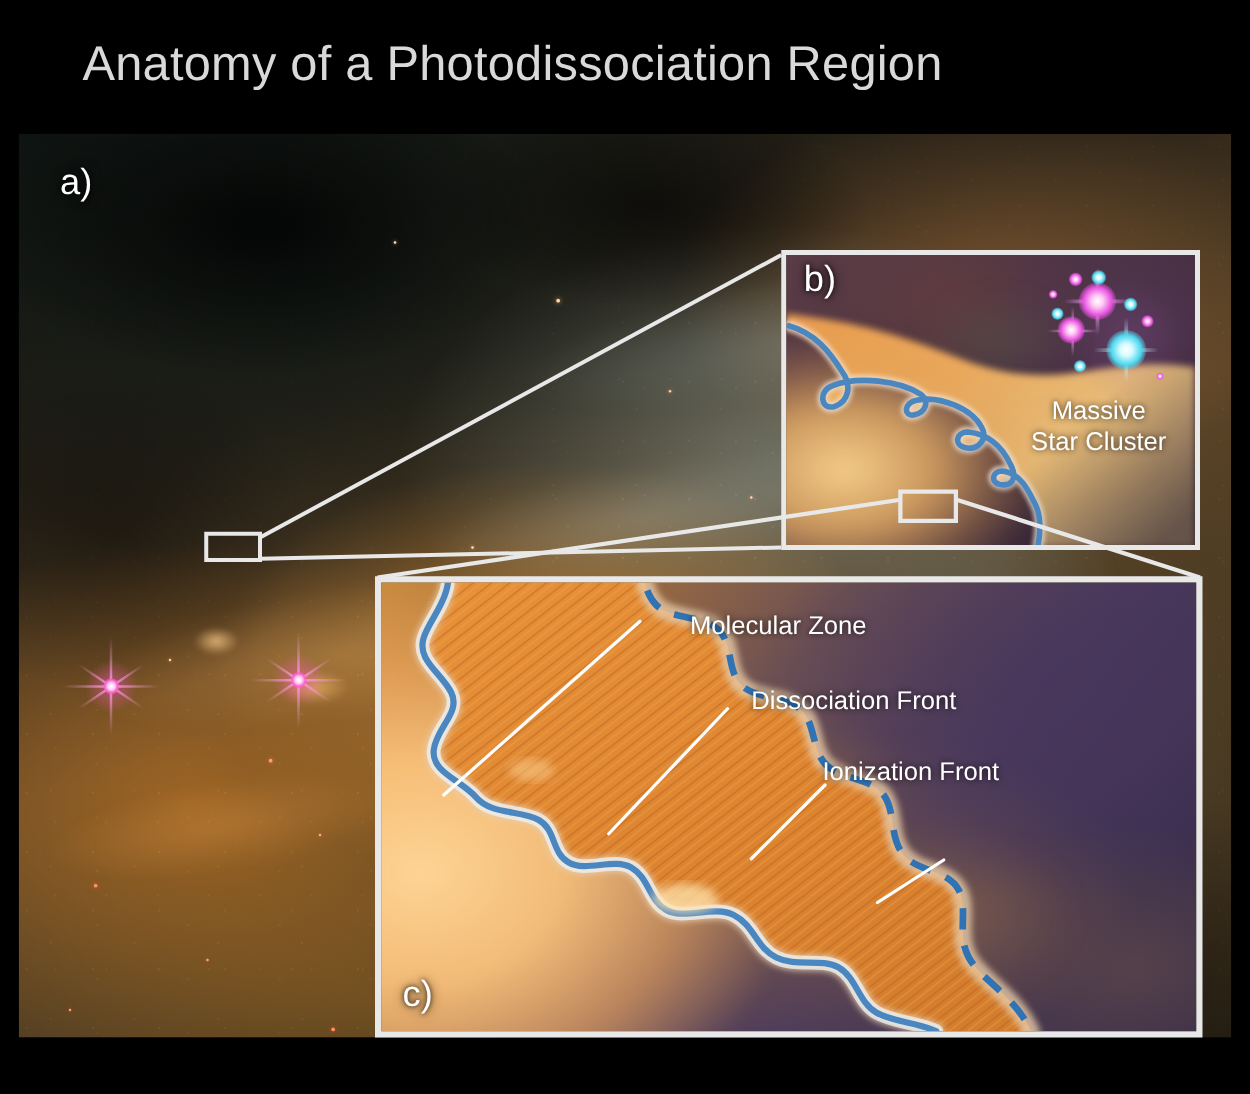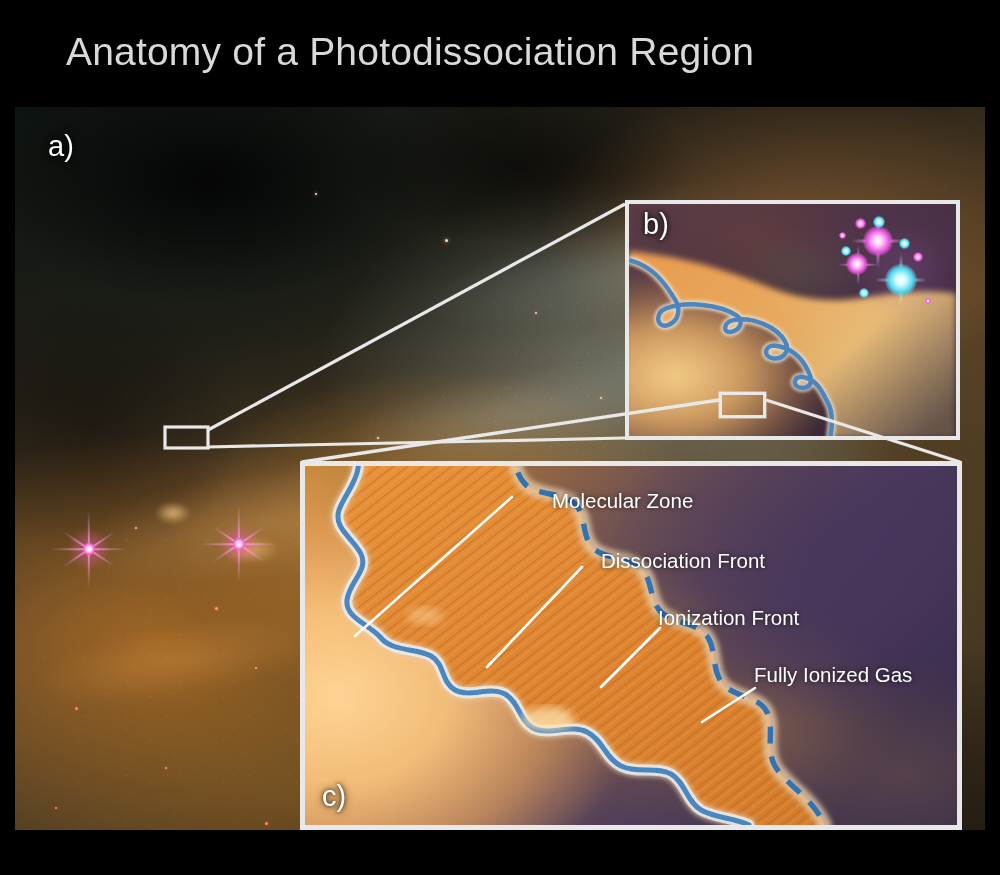--- a/index.html
+++ b/index.html
@@ -253,20 +253,24 @@
       <div class="cl m" style="left:18px;top:2px;width:11px;height:11px;"></div>
       <div class="cl c" style="left:36px;top:0px;width:12px;height:12px;"></div>
       <div class="cl c" style="left:4px;top:30px;width:10px;height:10px;"></div>
       <div class="cl c" style="left:62px;top:22px;width:11px;height:11px;"></div>
       <div class="cl m" style="left:76px;top:36px;width:10px;height:10px;"></div>
       <div class="cl c" style="left:22px;top:72px;width:10px;height:10px;"></div>
       <div class="cl m" style="left:88px;top:82px;width:6px;height:6px;"></div>
       <div class="cl m" style="left:2px;top:16px;width:7px;height:7px;"></div>
     </div>
 
+    <div class="b-text" style="left:170px;top:112px;width:160px;">
+      <div>Massive</div>
+      <div>Star Cluster</div>
+    </div>
 
     <div style="position:absolute;left:91px;top:189px;width:45px;height:24px;
                 border:2.5px solid #e8e8e8;box-sizing:border-box;z-index:25;"></div>
 
     <div class="plabel" style="left:14px;top:4px;">b)</div>
   </div>
 
   <div class="panel frame-c">
     <div class="c-bg"></div>
     <div class="c-haze"></div>
@@ -369,17 +373,16 @@
       <line x1="355" y1="636" x2="512" y2="497"></line>
       <line x1="487" y1="667" x2="582" y2="567"></line>
       <line x1="601" y1="687" x2="660" y2="628"></line>
       <line x1="702" y1="722" x2="755" y2="688"></line>
     </g>
   </svg>
 
   <div class="lbl" style="left:520px;top:489px;margin-left:32px;">Molecular Zone</div>
   <div class="lbl" style="left:589px;top:549px;padding-left:12px;">Dissociation Front</div>
   <div class="lbl" style="left:658px;top:606px;text-align:right;">Ionization Front</div>
-  <div class="lbl" style="left:754px;top:663px;">Fully Ionized Gas</div>
 
   <div class="plabel" style="left:48px;top:130px;">a)</div>
 
 </div>
 
 </body></html>

